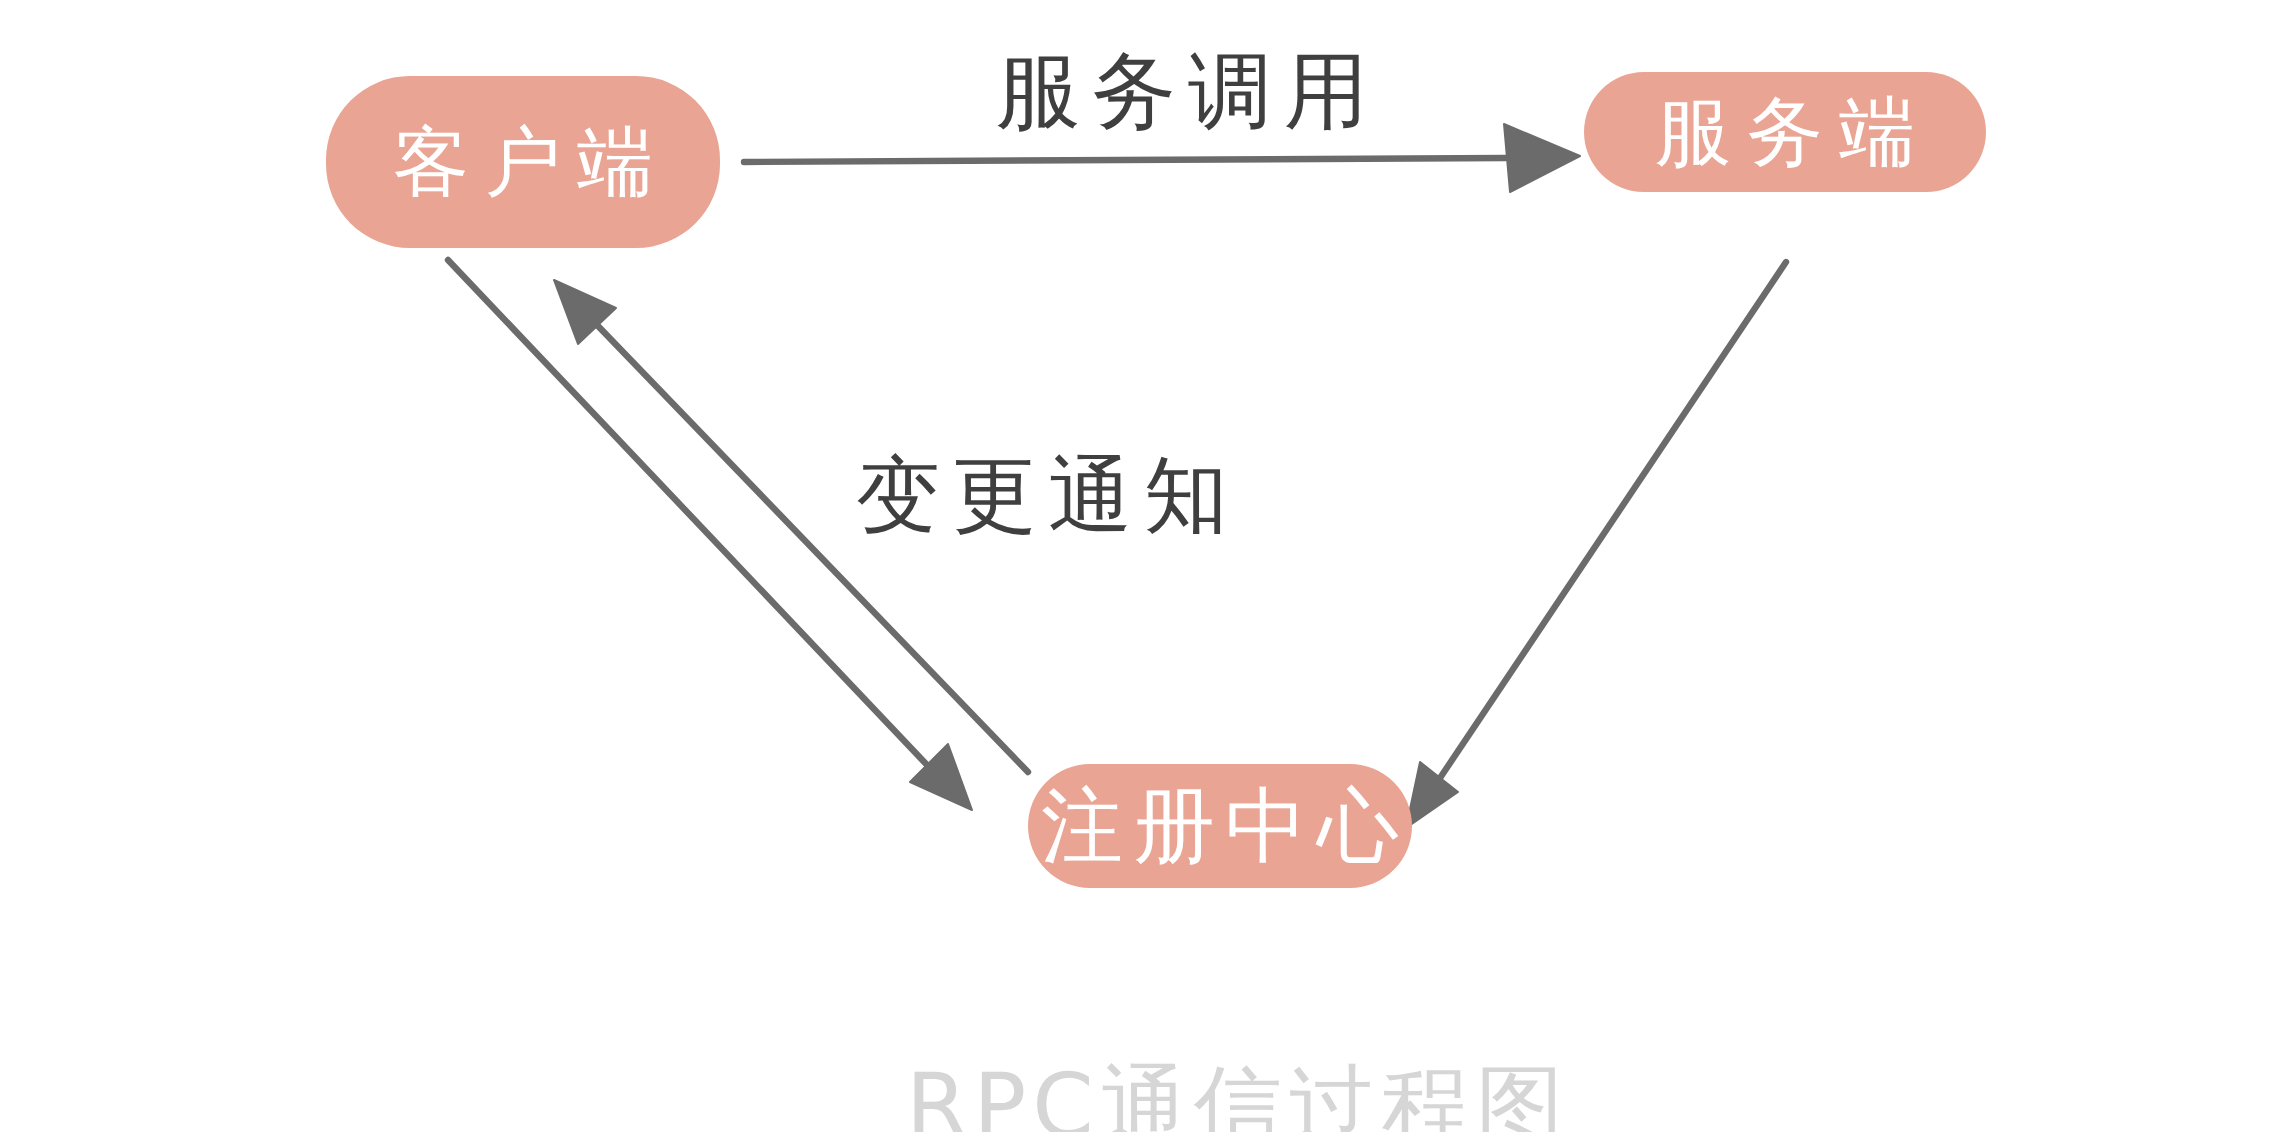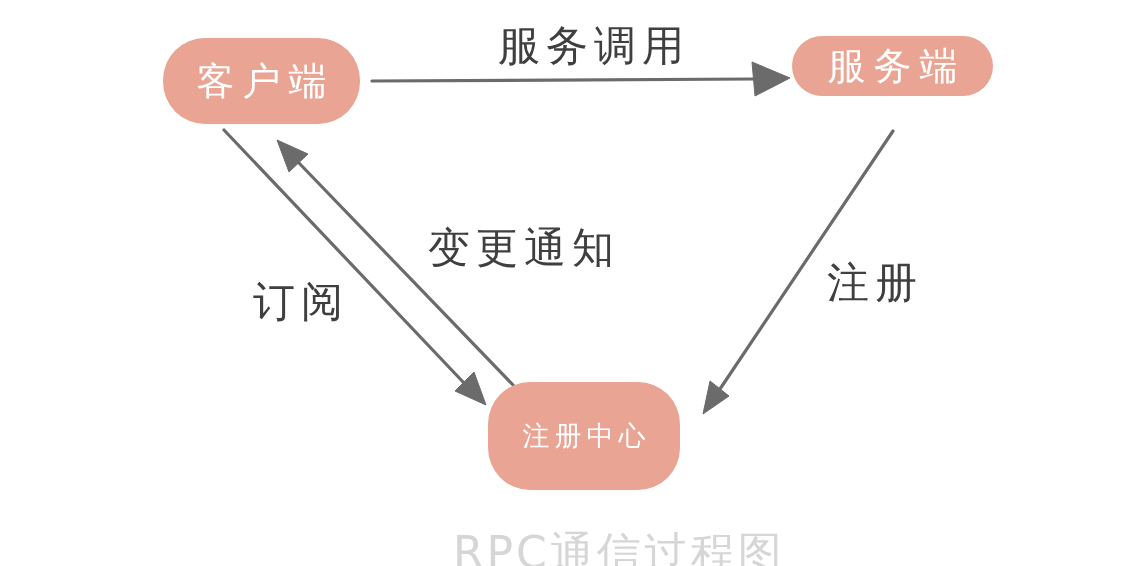--- a/index.html
+++ b/index.html
@@ -49,21 +49,21 @@
     color: var(--node-text);
     border-radius: 42px;
     font-size: 38px;
     letter-spacing: 8px;
     padding-left: 8px; 
     white-space: nowrap;
     user-select: none;
   }
   .node-client   { left: 163px; top: 38px;  width: 197px; height: 86px; text-align: right; }
   .node-server   { left: 792px; top: 36px;  width: 201px; height: 60px; }
-  .node-registry { left: 488px; top: 382px; width: 192px; height: 108px; font-size: 27px; letter-spacing: 5px; padding-left: 5px; }
+  .node-registry { left: 514px; top: 382px; width: 192px; height: 62px; font-size: 41px; letter-spacing: 5px; padding-left: 5px; }
   .edge-label {
     position: absolute;
     color: var(--label-text);
     font-size: 42px;
     letter-spacing: 6px;
     white-space: nowrap;
     user-select: none;
   }
   .label-service-call { left: 498px; top: 18px; }
   .label-register     { left: 827px; top: 255px; }
@@ -105,21 +105,19 @@
   </svg>
 
   <div class="node node-client">客户端</div>
 
   <div class="node node-server">服务端</div>
 
   <div class="node node-registry">注册中心</div>
 
   <div class="edge-label label-service-call">服务调用</div>
 
-  <div class="edge-label label-register">注册</div>
 
-  <div class="edge-label label-subscribe">订阅</div>
 
   <div class="edge-label label-change-notification">变更通知</div>
 
   <div class="diagram-title">RPC通信过程图</div>
 
 </div>
 
 </body></html>

